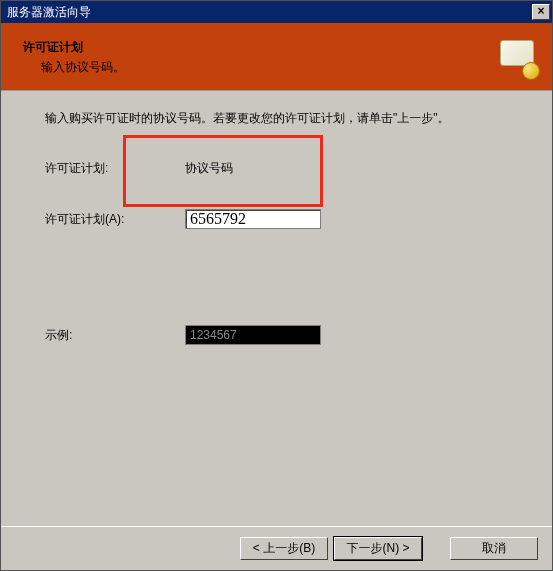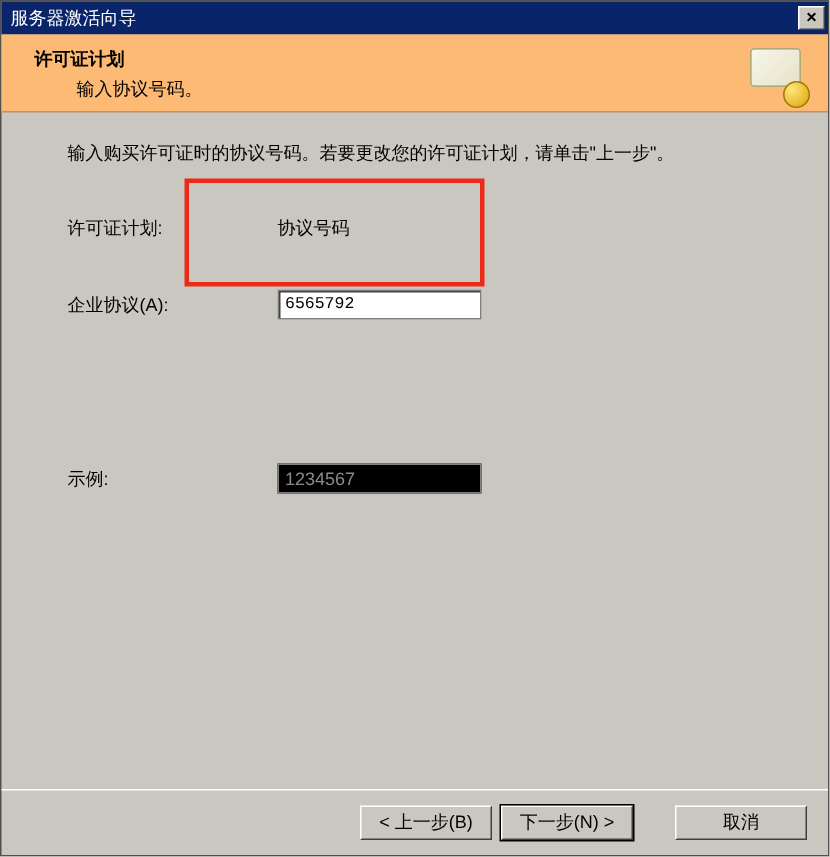--- a/index.html
+++ b/index.html
@@ -36,30 +36,30 @@
     border-bottom-color: #404040;
     color: #000;
     font-family: Arial, sans-serif;
     font-weight: bold;
     font-size: 12px;
     line-height: 12px;
     text-align: center;
     cursor: pointer;
   }
   .header-panel {
-    background: #fdba74;
+    background: #c2410c;
     padding: 8px 14px 6px 22px;
     border-bottom: 1px solid #9a9a9a;
     display: flex;
     align-items: center;
-    height: 52px;
+    height: 68px;
   }
   .header-text { flex: 1; color: #000; }
   .header-title { font-weight: bold; margin-bottom: 3px; }
-  .header-sub { margin-left: 28px; font-family: Liberation Serif, serif; }
+  .header-sub { margin-left: 18px; font-family: Liberation Serif, serif; }
   .header-icon {
     width: 40px;
     height: 40px;
     position: relative;
   }
   .cert-page {
     position: absolute;
     left: 2px; top: 2px;
     width: 34px; height: 26px;
     background: linear-gradient(135deg,#f7f7ea,#e6e2c8);
@@ -91,22 +91,22 @@
   .row .val { }
   .highlight-box {
     position: absolute;
     border: 3px solid #ec2a18;
     pointer-events: none;
   }
   input.text-field {
     height: 20px;
     border: 1px solid #7f7f7f;
     background: #fff;
-    font-family: Liberation Mono, monospace;
-    font-size: 11px;
+    font-family: Liberation Serif, serif;
+    font-size: 16px;
     padding: 1px 4px;
     width: 136px;
   }
   input.text-field.agreement {
     box-shadow: inset 1px 1px 0 #404040;
   }
   input.readonly {
     color: #8a8a8a;
     background: #000000;
     border: 1px solid #808080;
@@ -165,21 +165,21 @@
 
   <div class="content">
     <div class="instr">输入购买许可证时的协议号码。若要更改您的许可证计划，请单击"上一步"。</div>
 
     <div class="row">
       <div class="lbl">许可证计划:</div>
       <div class="val">协议号码</div>
     </div>
 
     <div class="row">
-      <div class="lbl">企业协议(A):</div>
+      <div class="lbl">许可证计划(A):</div>
       <input class="text-field agreement" type="text" value="6565792" style="">
     </div>
 
     <div style="height:48px"></div>
 
     <div class="row">
       <div class="lbl">示例:</div>
       <input class="readonly" type="text" readonly="" value="1234567" style="">
     </div>
 

